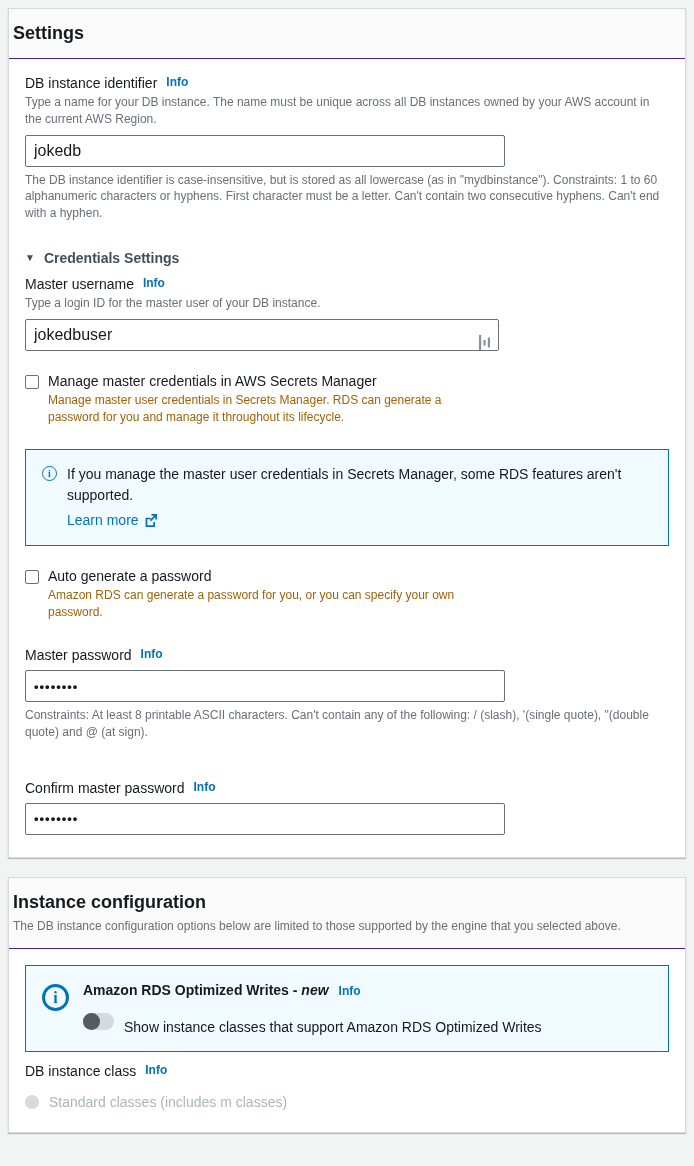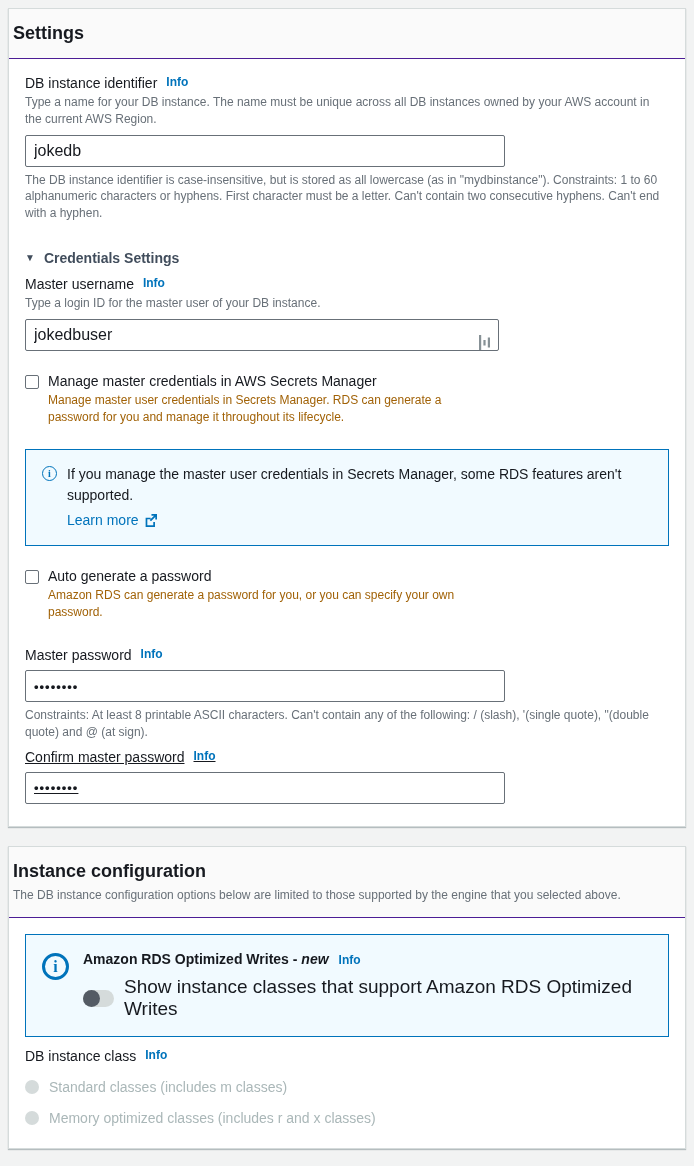--- a/index.html
+++ b/index.html
@@ -177,21 +177,21 @@
     font-size: 16px;
     display: flex;
     align-items: center;
     justify-content: center;
     margin-top: 2px;
   }
   .banner-title-row { display: flex; align-items: baseline; gap: 10px; }
   .banner-title { font-size: 14px; font-weight: 700; color: #16191f; }
   .banner-title .em { font-style: italic; }
   .banner-toggle-row { display: flex; align-items: center; gap: 10px; margin-top: 9px; }
-  .banner-toggle-label { font-size: 19px; color: #16191f; }
+  .banner-toggle-label { font-size: 14px; color: #16191f; margin-top: 12px; }
 
   .toggle {
     position: relative;
     width: 31px; height: 17px;
     border-radius: 9px;
     background: #d5dbdb;
     flex: none;
     cursor: pointer;
   }
   .toggle .knob {
@@ -296,21 +296,21 @@
 
       <div class="field-group" style="margin-top:26px;">
         <div class="field-label-row">
           <span>Master password</span>
           <a class="info-link">Info</a>
         </div>
         <input class="text-input pw-input" type="text" value="••••••••" style="">
         <div class="constraint">Constraints: At least 8 printable ASCII characters. Can't contain any of the following: / (slash), '(single quote), "(double quote) and @ (at sign).</div>
       </div>
 
-      <div class="field-group" style="margin-top:8px;text-decoration:underline;">
+      <div class="field-group" style="margin-top:39px;">
         <div class="field-label-row">
           <span>Confirm master password</span>
           <a class="info-link">Info</a>
         </div>
         <input class="text-input pw-input" type="text" value="••••••••" style="">
       </div>
 
     </div>
   </section>
 
@@ -340,23 +340,19 @@
       <div class="field-group" style="margin-top:11px;">
         <div class="field-label-row">
           <span>DB instance class</span>
           <a class="info-link">Info</a>
         </div>
 
         <div class="radio-row">
           <span class="radio disabled"></span>
           <span class="radio-label disabled">Standard classes (includes m classes)</span>
         </div>
-        <div class="radio-row">
-          <span class="radio disabled"></span>
-          <span class="radio-label disabled">Memory optimized classes (includes r and x classes)</span>
-        </div>
 
       </div>
 
     </div>
   </section>
 
 </div>
 
 </body></html>

